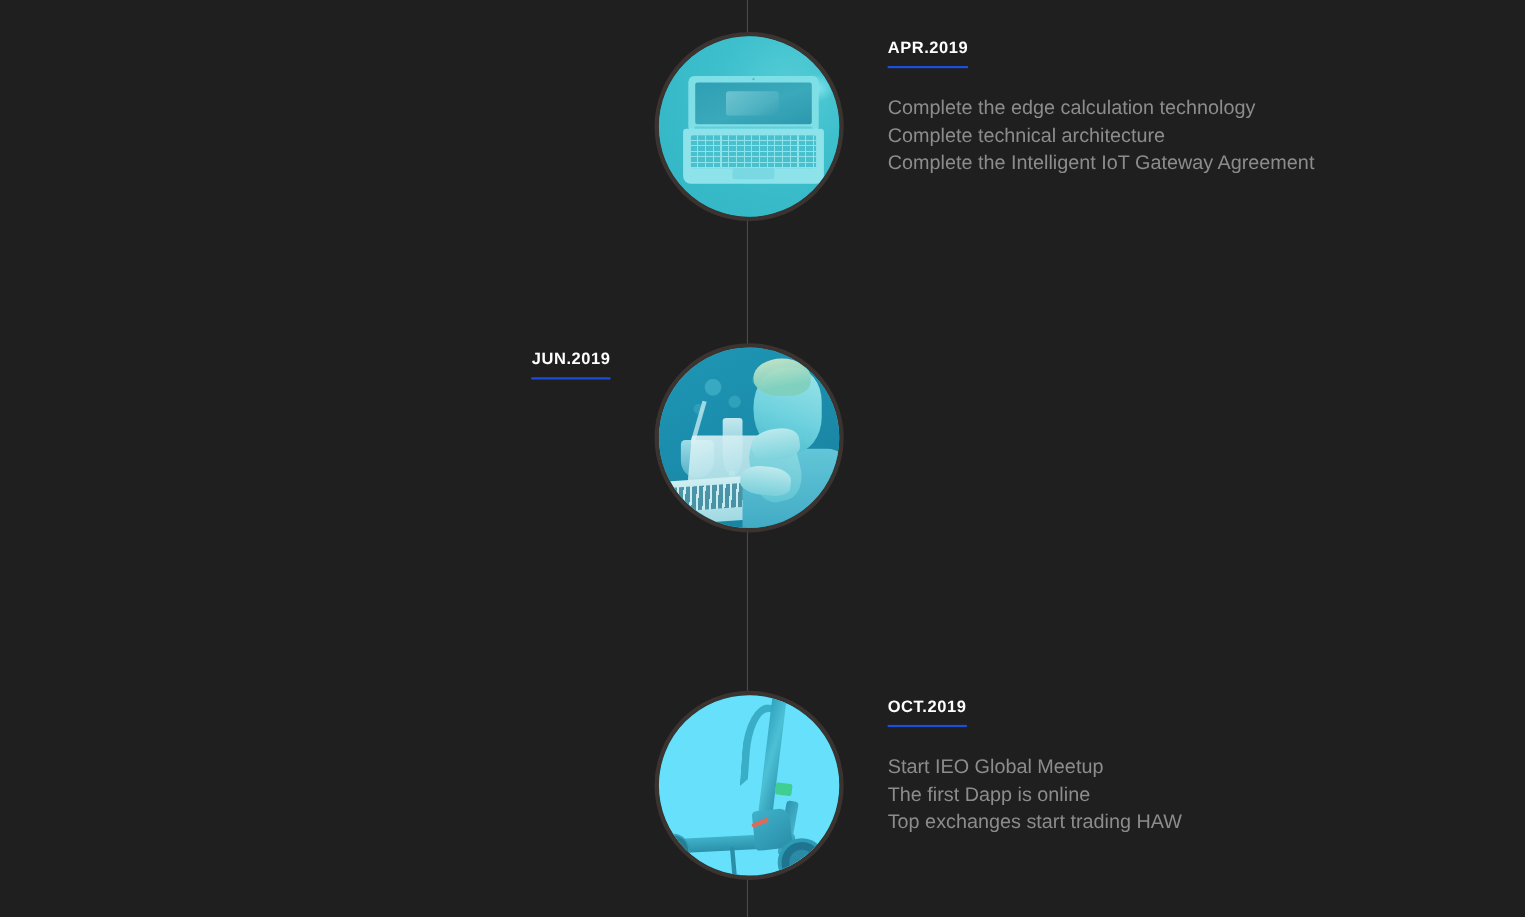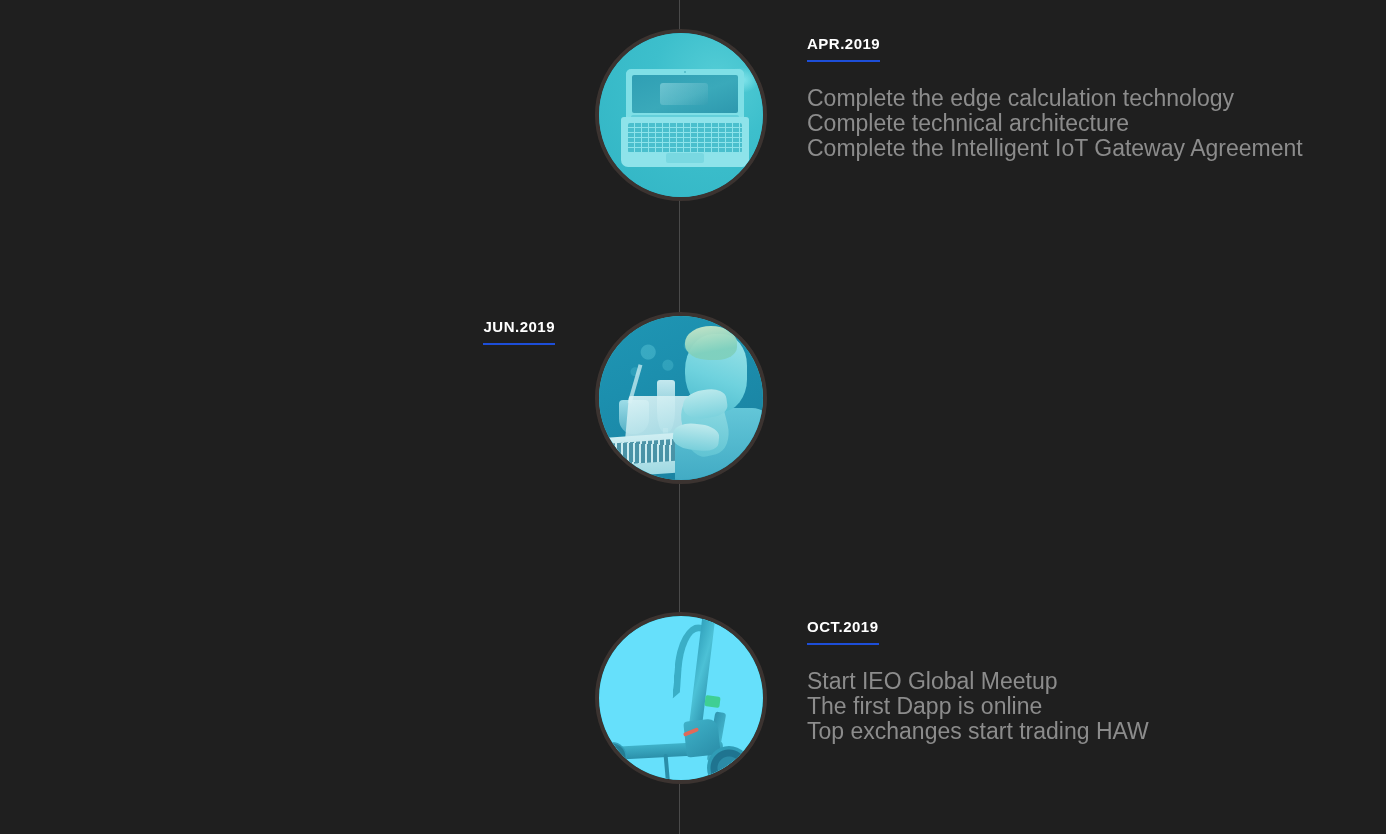--- a/index.html
+++ b/index.html
@@ -37,21 +37,21 @@
     position: absolute;
     left: 0;
     width: 1386px;
     height: 172px;
     display: flex;
     align-items: flex-start;
   }
 
   .entry-apr { top: 29px; }
   .entry-jun { top: 312px; }
-  .entry-oct { top: 612px; }
+  .entry-oct { top: 628px; }
 
   
   .col {
     width: 595px;
     flex: 0 0 595px;
     box-sizing: border-box;
   }
   .col-left  { text-align: right;  padding-right: 40px; }
   .col-right { text-align: left;   padding-left: 40px; }
   .col-empty { visibility: hidden; }
@@ -372,21 +372,21 @@
     margin-top: 7px;
   }
   .bullet-list {
     margin: 0;
     padding: 0;
     list-style: none;
     margin-top: 24px;
   }
   .bullet-list li {
     color: #8c8c8c;
-    font-size: 23px;
+    font-size: 18px;
     line-height: 25px;
     font-weight: normal;
   }
 </style>
 </head>
 <body>
 
 <div class="timeline-spine"></div>
 
 <div class="timeline">

